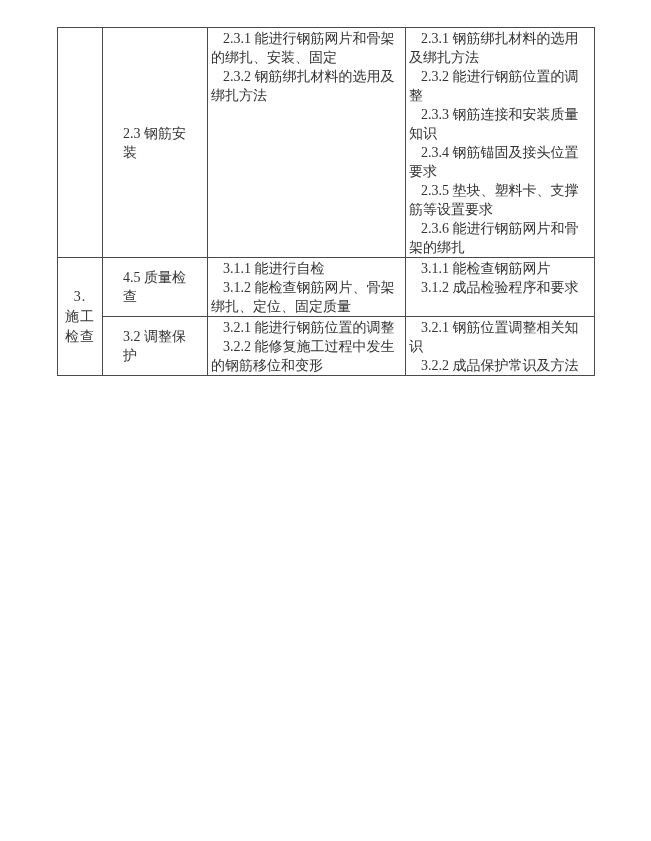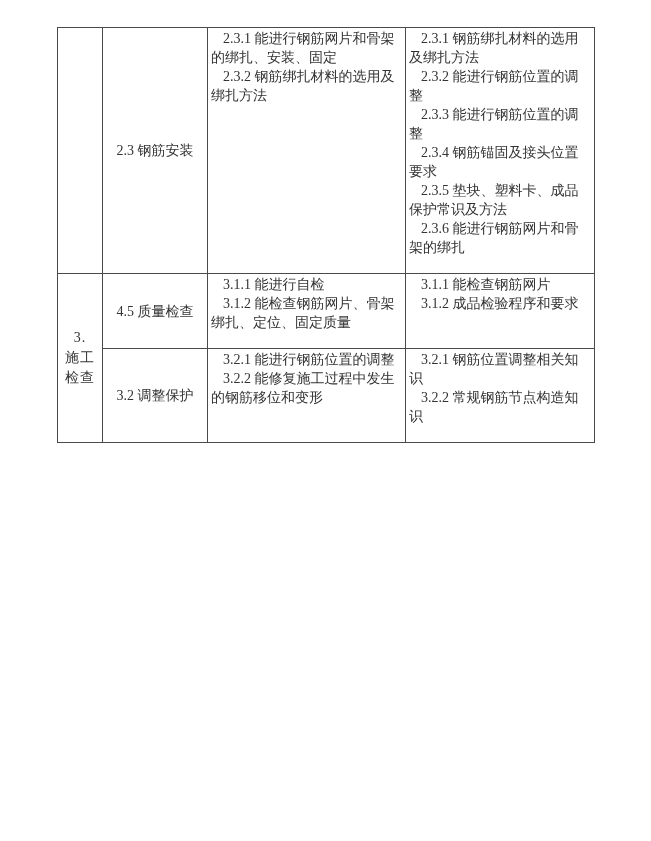--- a/index.html
+++ b/index.html
@@ -35,27 +35,26 @@
   tr.row-quality-check   { height: 55px; }
   tr.row-adjust-protect  { height: 53px; }
 
   td.cell-section {
     text-align: center;
     vertical-align: middle;
     padding: 0 2px;
     letter-spacing: 1px;
   }
   td.cell-task {
-    text-align: center;
     vertical-align: middle;
-    padding: 0 2px;
+    padding: 0 20px;
   }
   td.cell-content {
     vertical-align: top;
-    padding: 1px 4px 16px 3px;
+    padding: 1px 4px 0 3px;
   }
   p.para {
     margin: 0;
     text-indent: 12px;
   }
   p.sec-line {
     margin: 0;
     text-indent: 0;
     text-align: center;
     line-height: 20px;
@@ -76,23 +75,23 @@
       <tr class="row-rebar-install">
         <td class="cell-section"></td>
         <td class="cell-task">2.3 钢筋安装</td>
         <td class="cell-content">
             <p class="para">2.3.1 能进行钢筋网片和骨架的绑扎、安装、固定</p>
             <p class="para">2.3.2 钢筋绑扎材料的选用及绑扎方法</p>
           </td>
         <td class="cell-content">
             <p class="para">2.3.1 钢筋绑扎材料的选用及绑扎方法</p>
             <p class="para">2.3.2 能进行钢筋位置的调整</p>
-            <p class="para">2.3.3 能进行钢筋位置的调整</p>
+            <p class="para">2.3.3 钢筋连接和安装质量知识</p>
             <p class="para">2.3.4 钢筋锚固及接头位置要求</p>
-            <p class="para">2.3.5 垫块、塑料卡、成品保护常识及方法</p>
+            <p class="para">2.3.5 垫块、塑料卡、支撑筋等设置要求</p>
             <p class="para">2.3.6 能进行钢筋网片和骨架的绑扎</p>
           </td>
       </tr>
       <tr class="row-quality-check">
         <td class="cell-section" rowspan="2">
             <p class="sec-line">3.</p>
             <p class="sec-line">施工</p>
             <p class="sec-line">检查</p>
           </td>
         <td class="cell-task">4.5 质量检查</td>
@@ -106,18 +105,18 @@
           </td>
       </tr>
       <tr class="row-adjust-protect">
         <td class="cell-task">3.2 调整保护</td>
         <td class="cell-content">
             <p class="para">3.2.1 能进行钢筋位置的调整</p>
             <p class="para">3.2.2 能修复施工过程中发生的钢筋移位和变形</p>
           </td>
         <td class="cell-content">
             <p class="para">3.2.1 钢筋位置调整相关知识</p>
-            <p class="para">3.2.2 常规钢筋节点构造知识</p>
+            <p class="para">3.2.2 成品保护常识及方法</p>
           </td>
       </tr>
     </tbody>
   </table>
 </div>
 
 </body></html>

